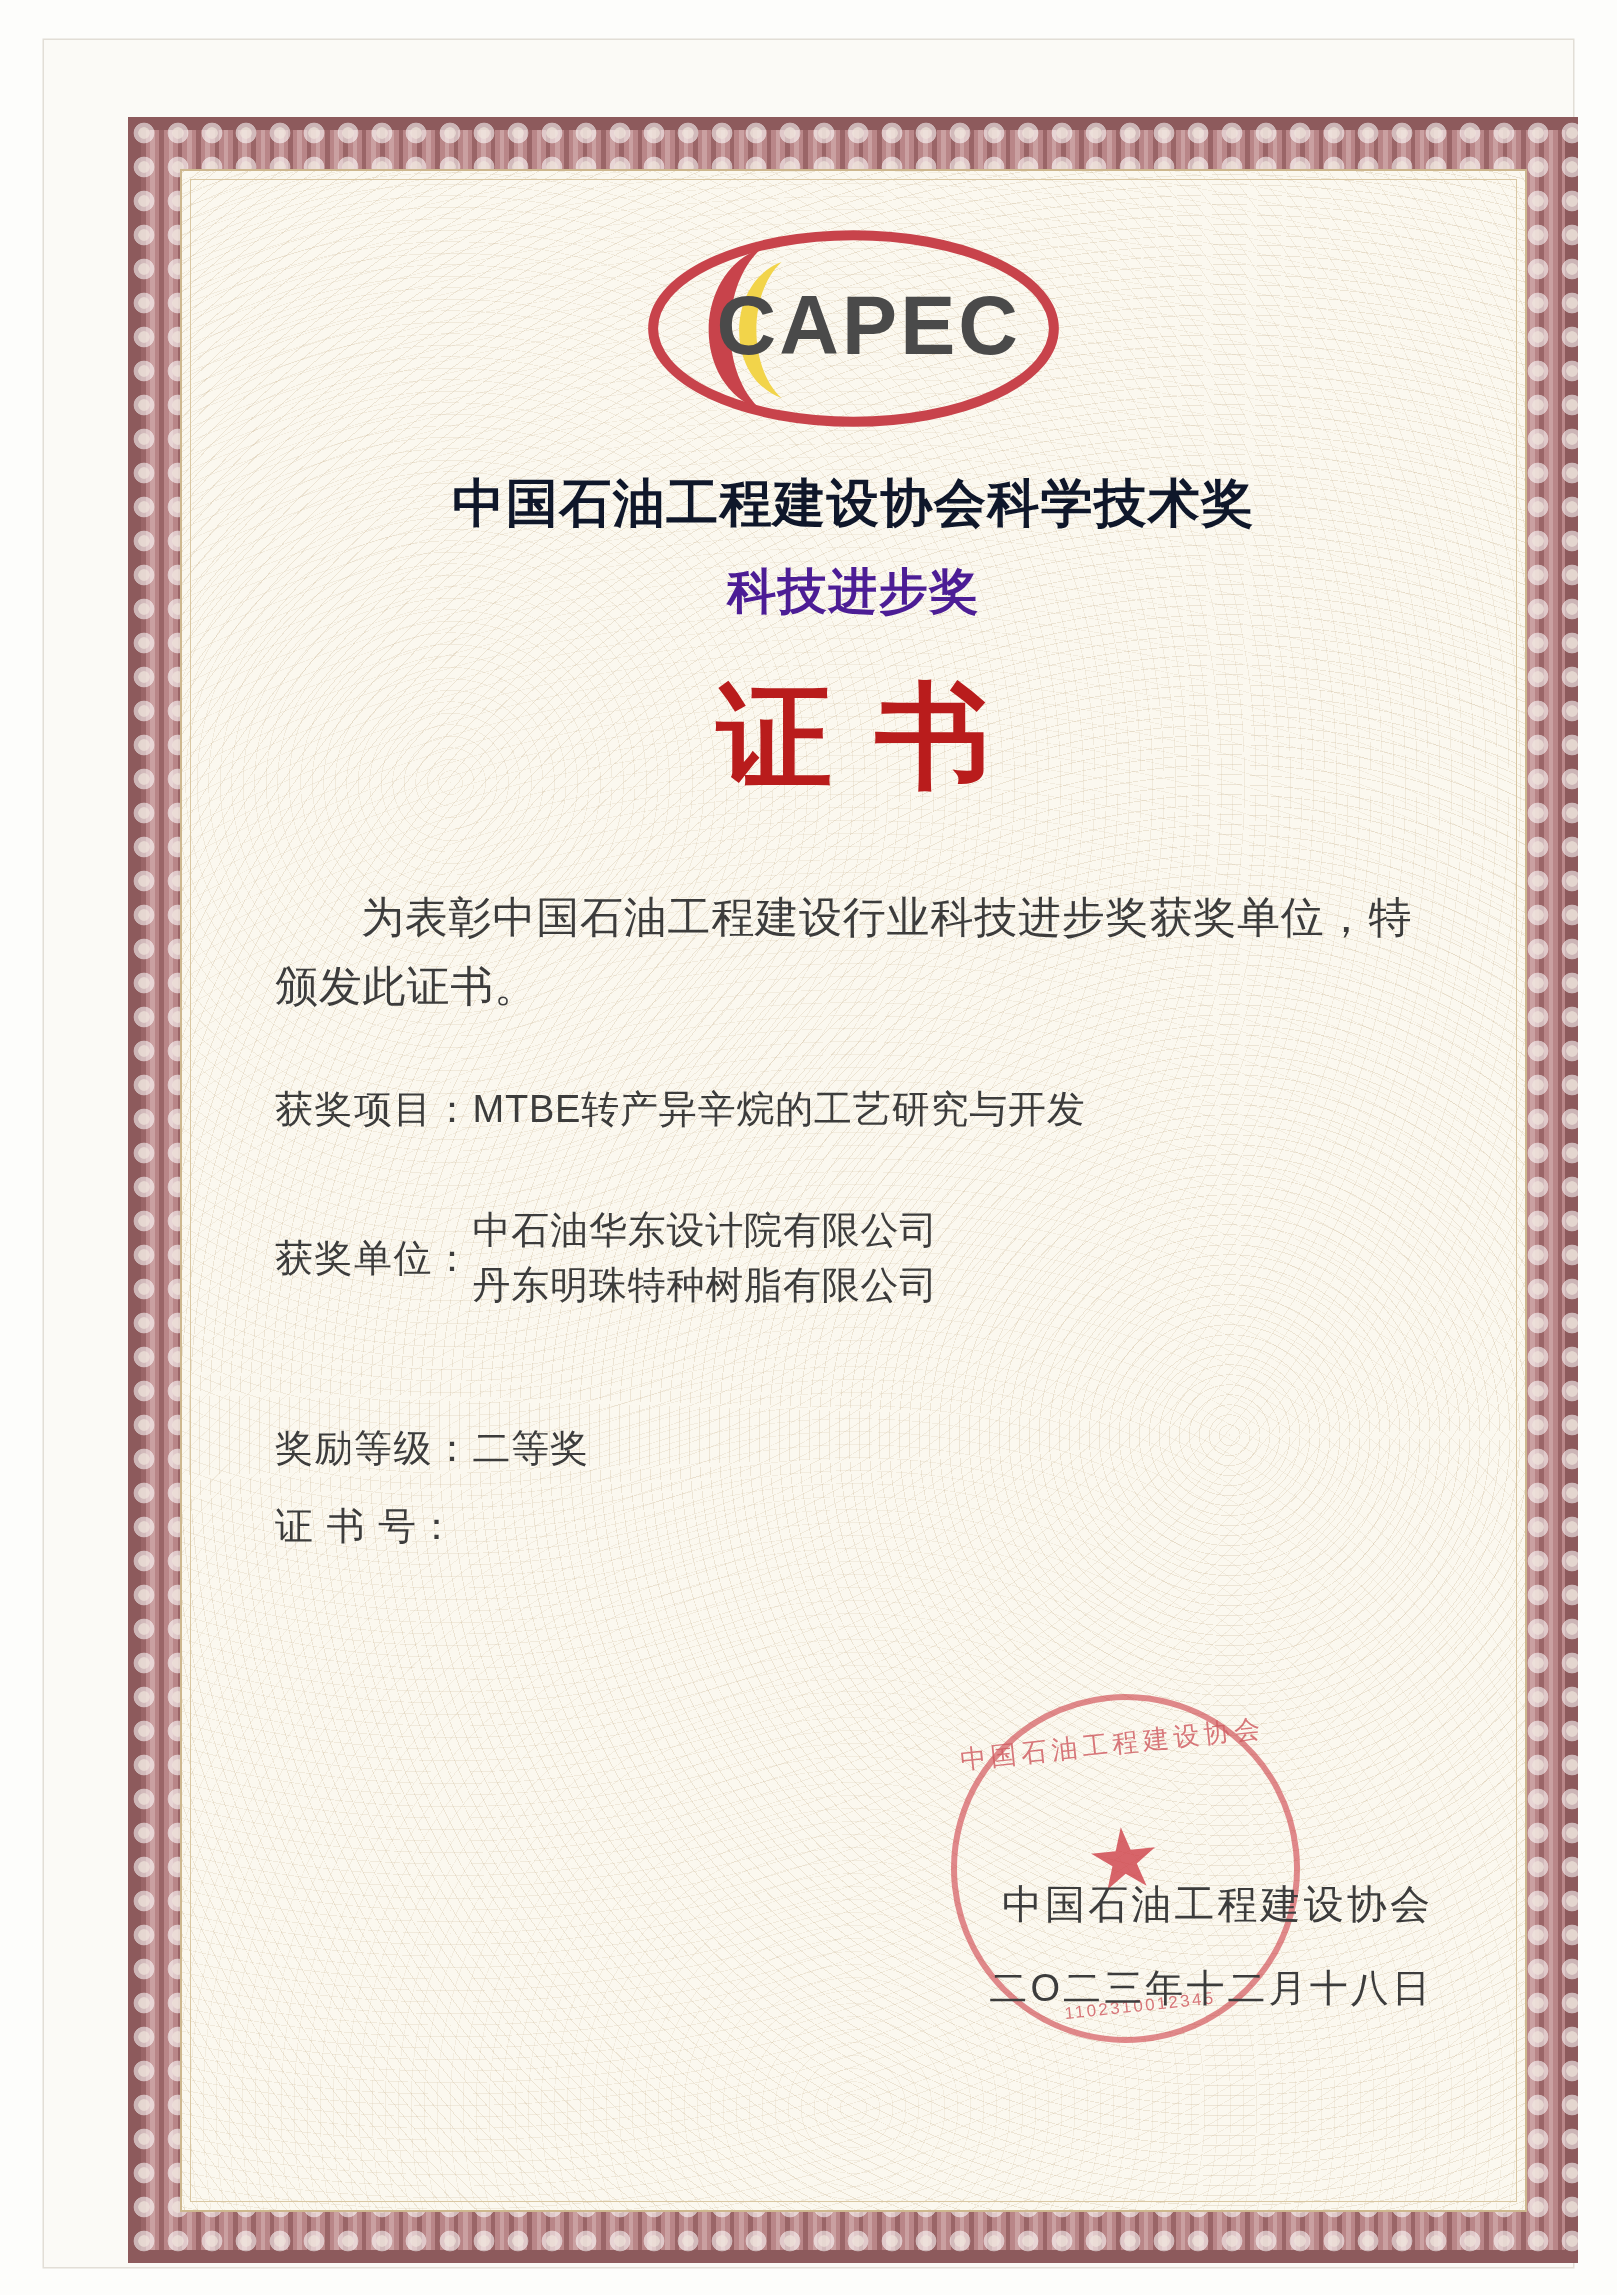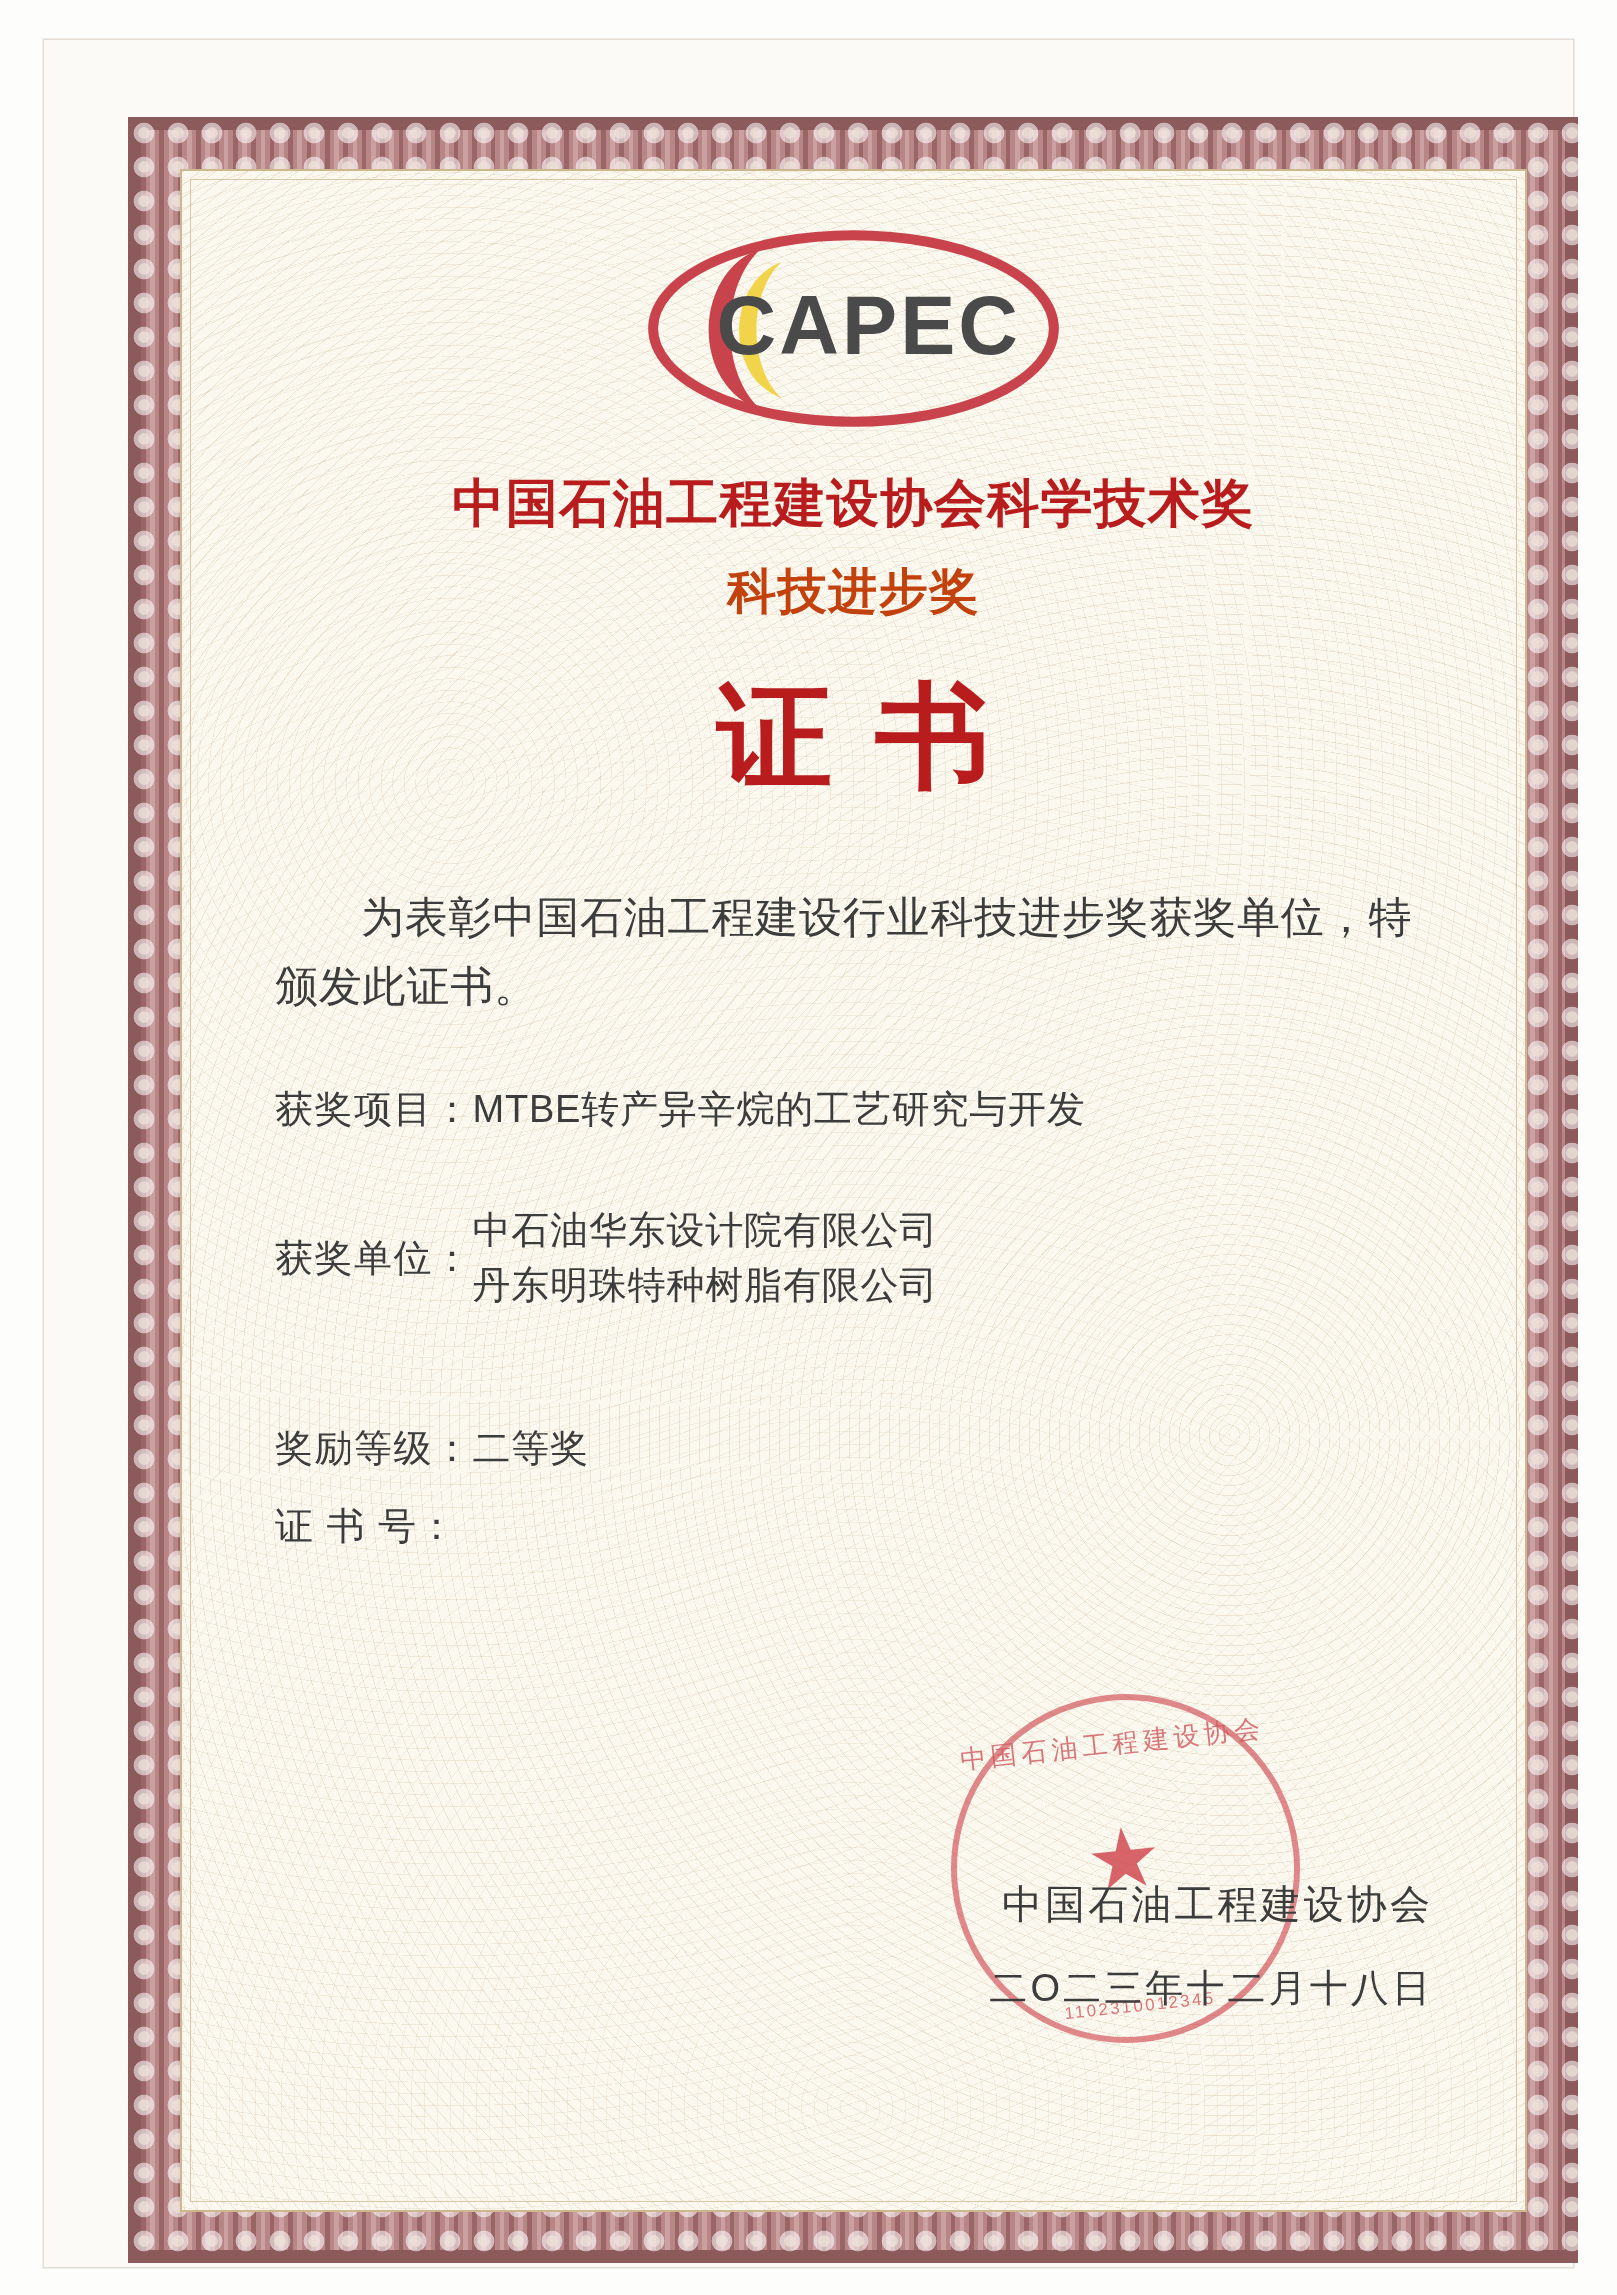--- a/index.html
+++ b/index.html
@@ -114,28 +114,28 @@
   .title-block {
     position: absolute;
     left: 0; right: 0;
     top: 298px;
     text-align: center;
   }
   .title-line1 {
     font-family: "Liberation Sans", sans-serif;
     font-size: 52px;
     letter-spacing: 1.5px;
-    color: #b91c1c;
+    color: #0f172a;
     font-weight: 700;
   }
   .title-line2 {
     font-family: "Liberation Sans", sans-serif;
     font-size: 49px;
     letter-spacing: 1.5px;
-    color: #c2410c;
+    color: #4c1d95;
     font-weight: 700;
     margin-top: 20px;
   }
   .big-word {
     margin-top: 35px;
     font-size: 115px;
     font-weight: 700;
     letter-spacing: 43px;
     text-indent: 43px;
     color: #b91c1c;

